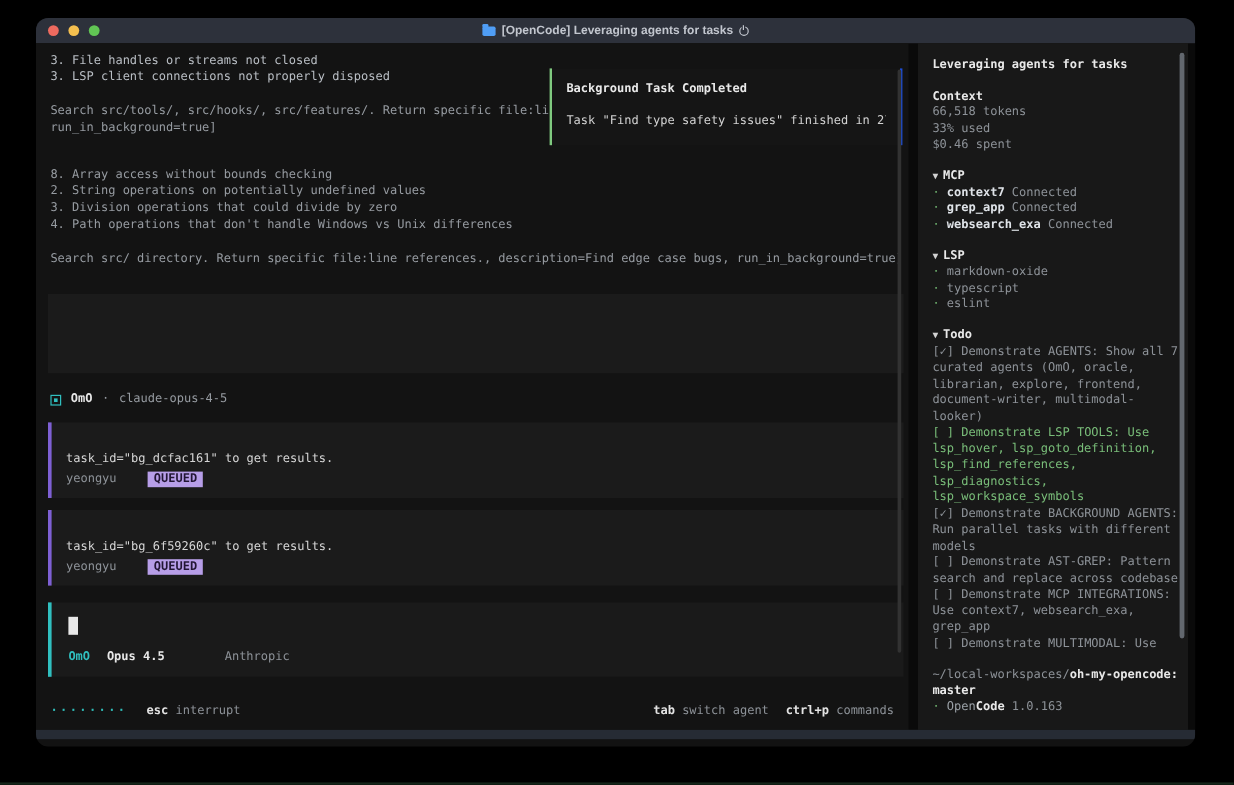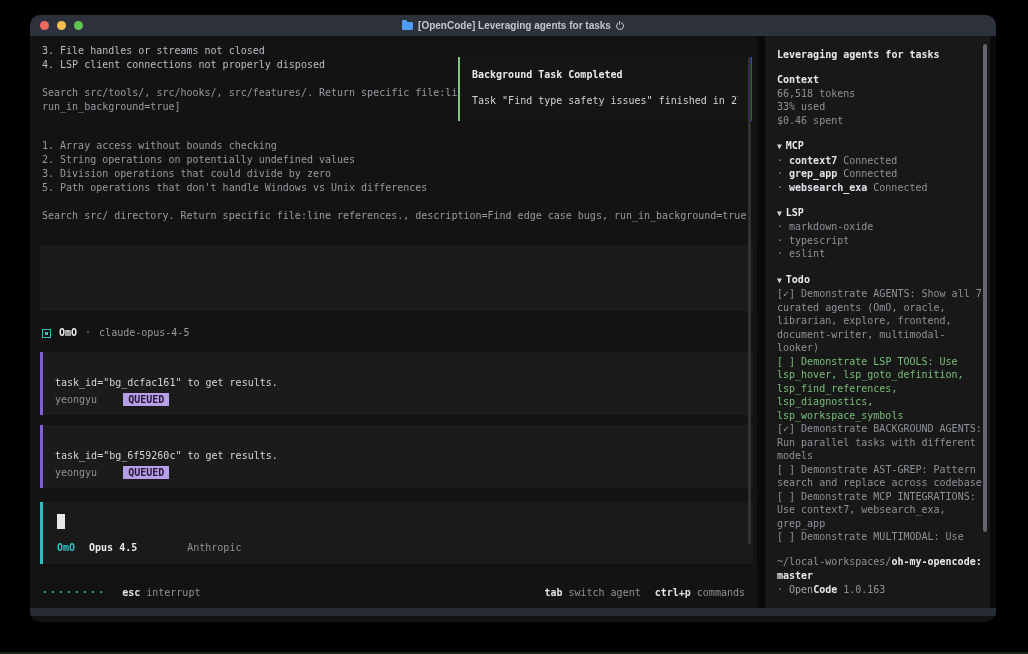--- a/index.html
+++ b/index.html
@@ -133,33 +133,33 @@
       <span class="power-ico"></span>
     </div>
   </div>
 
   <div class="wbody">
 
     <div class="main">
 
       <div class="content">
         <div class="line t-bright">3. File handles or streams not closed</div>
-        <div class="line t-bright">4. LSP client connections not properly disposed</div>
+        <div class="line t-bright">3. LSP client connections not properly disposed</div>
         <div class="gap"></div>
         <div class="line t-dim">Search src/tools/, src/hooks/, src/features/. Return specific file:line</div>
         <div class="line t-dim">run_in_background=true]</div>
 
         <div class="tool-block">
           <div class="line">
             
           </div>
-          <div class="line t-dim">1. Array access without bounds checking</div>
+          <div class="line t-dim">8. Array access without bounds checking</div>
           <div class="line t-dim">2. String operations on potentially undefined values</div>
           <div class="line t-dim">3. Division operations that could divide by zero</div>
-          <div class="line t-dim">5. Path operations that don't handle Windows vs Unix differences</div>
+          <div class="line t-dim">4. Path operations that don't handle Windows vs Unix differences</div>
           <div class="gap"></div>
           <div class="line t-dim">Search src/ directory. Return specific file:line references., description=Find edge case bugs, run_in_background=true]</div>
         </div>
       </div>
 
       <div class="notif">
         <div class="line notif-title">Background Task Completed</div>
         <div class="line notif-body">Task "Find type safety issues" finished in 27s.</div>
       </div>
 

